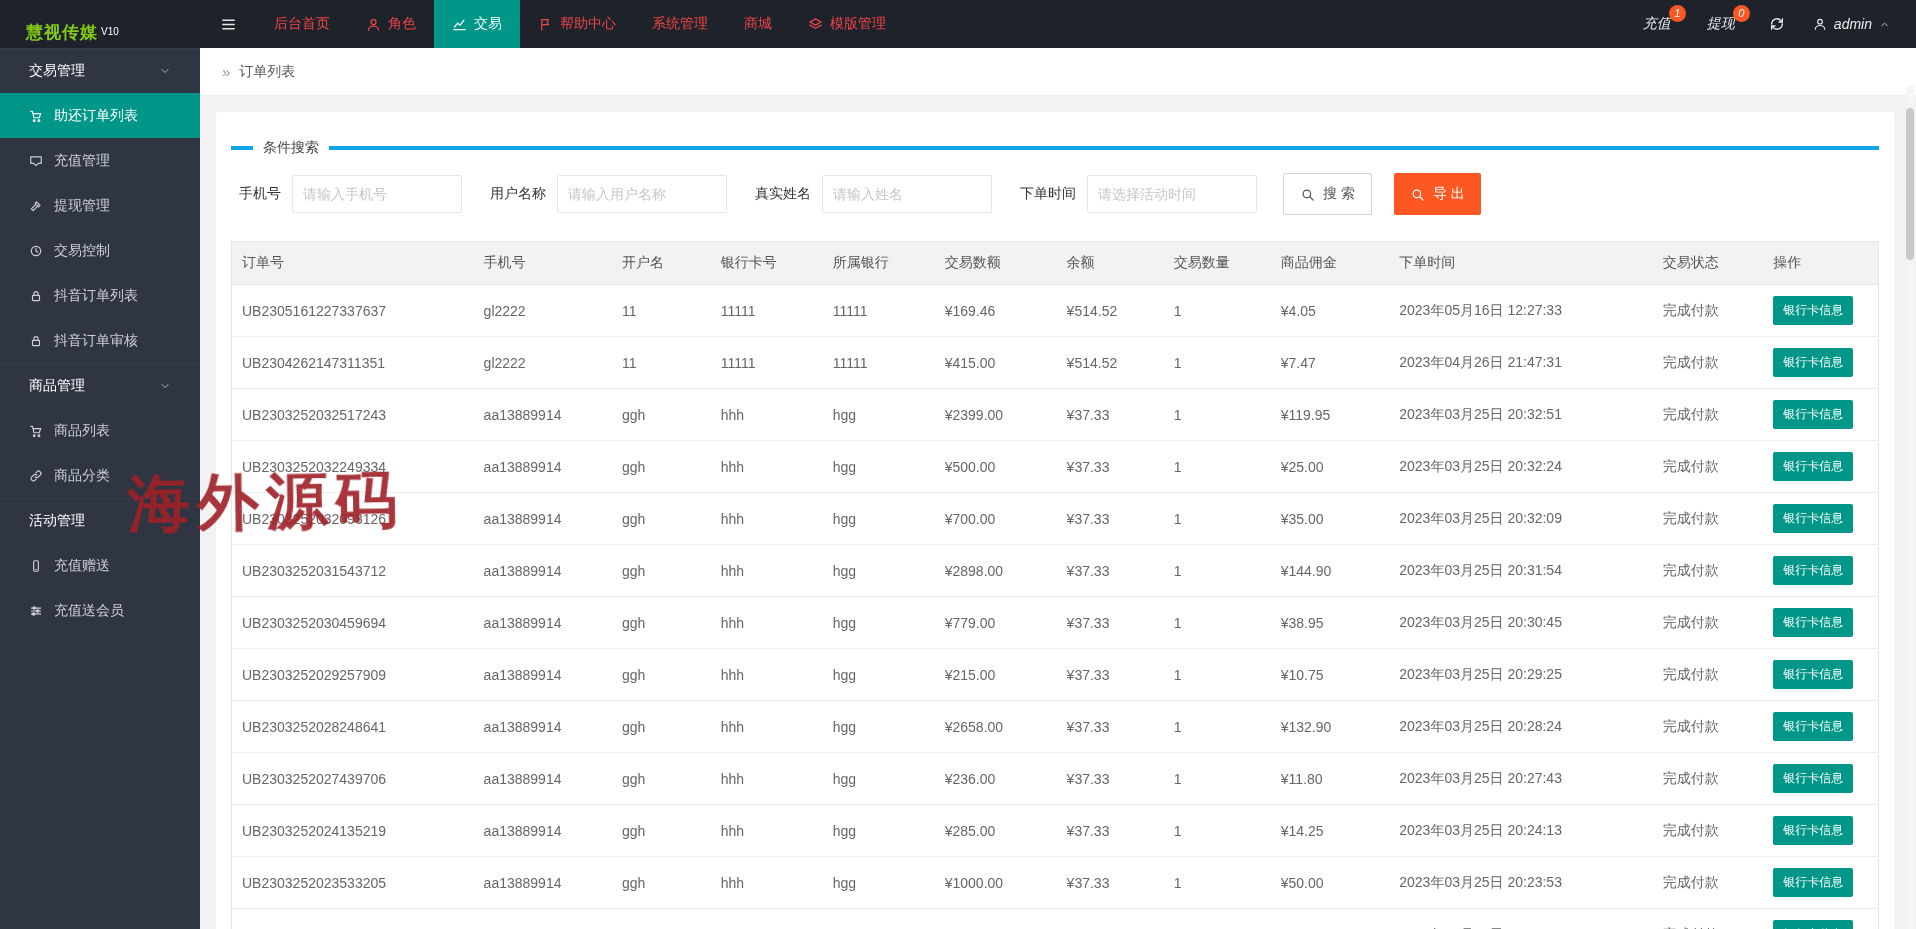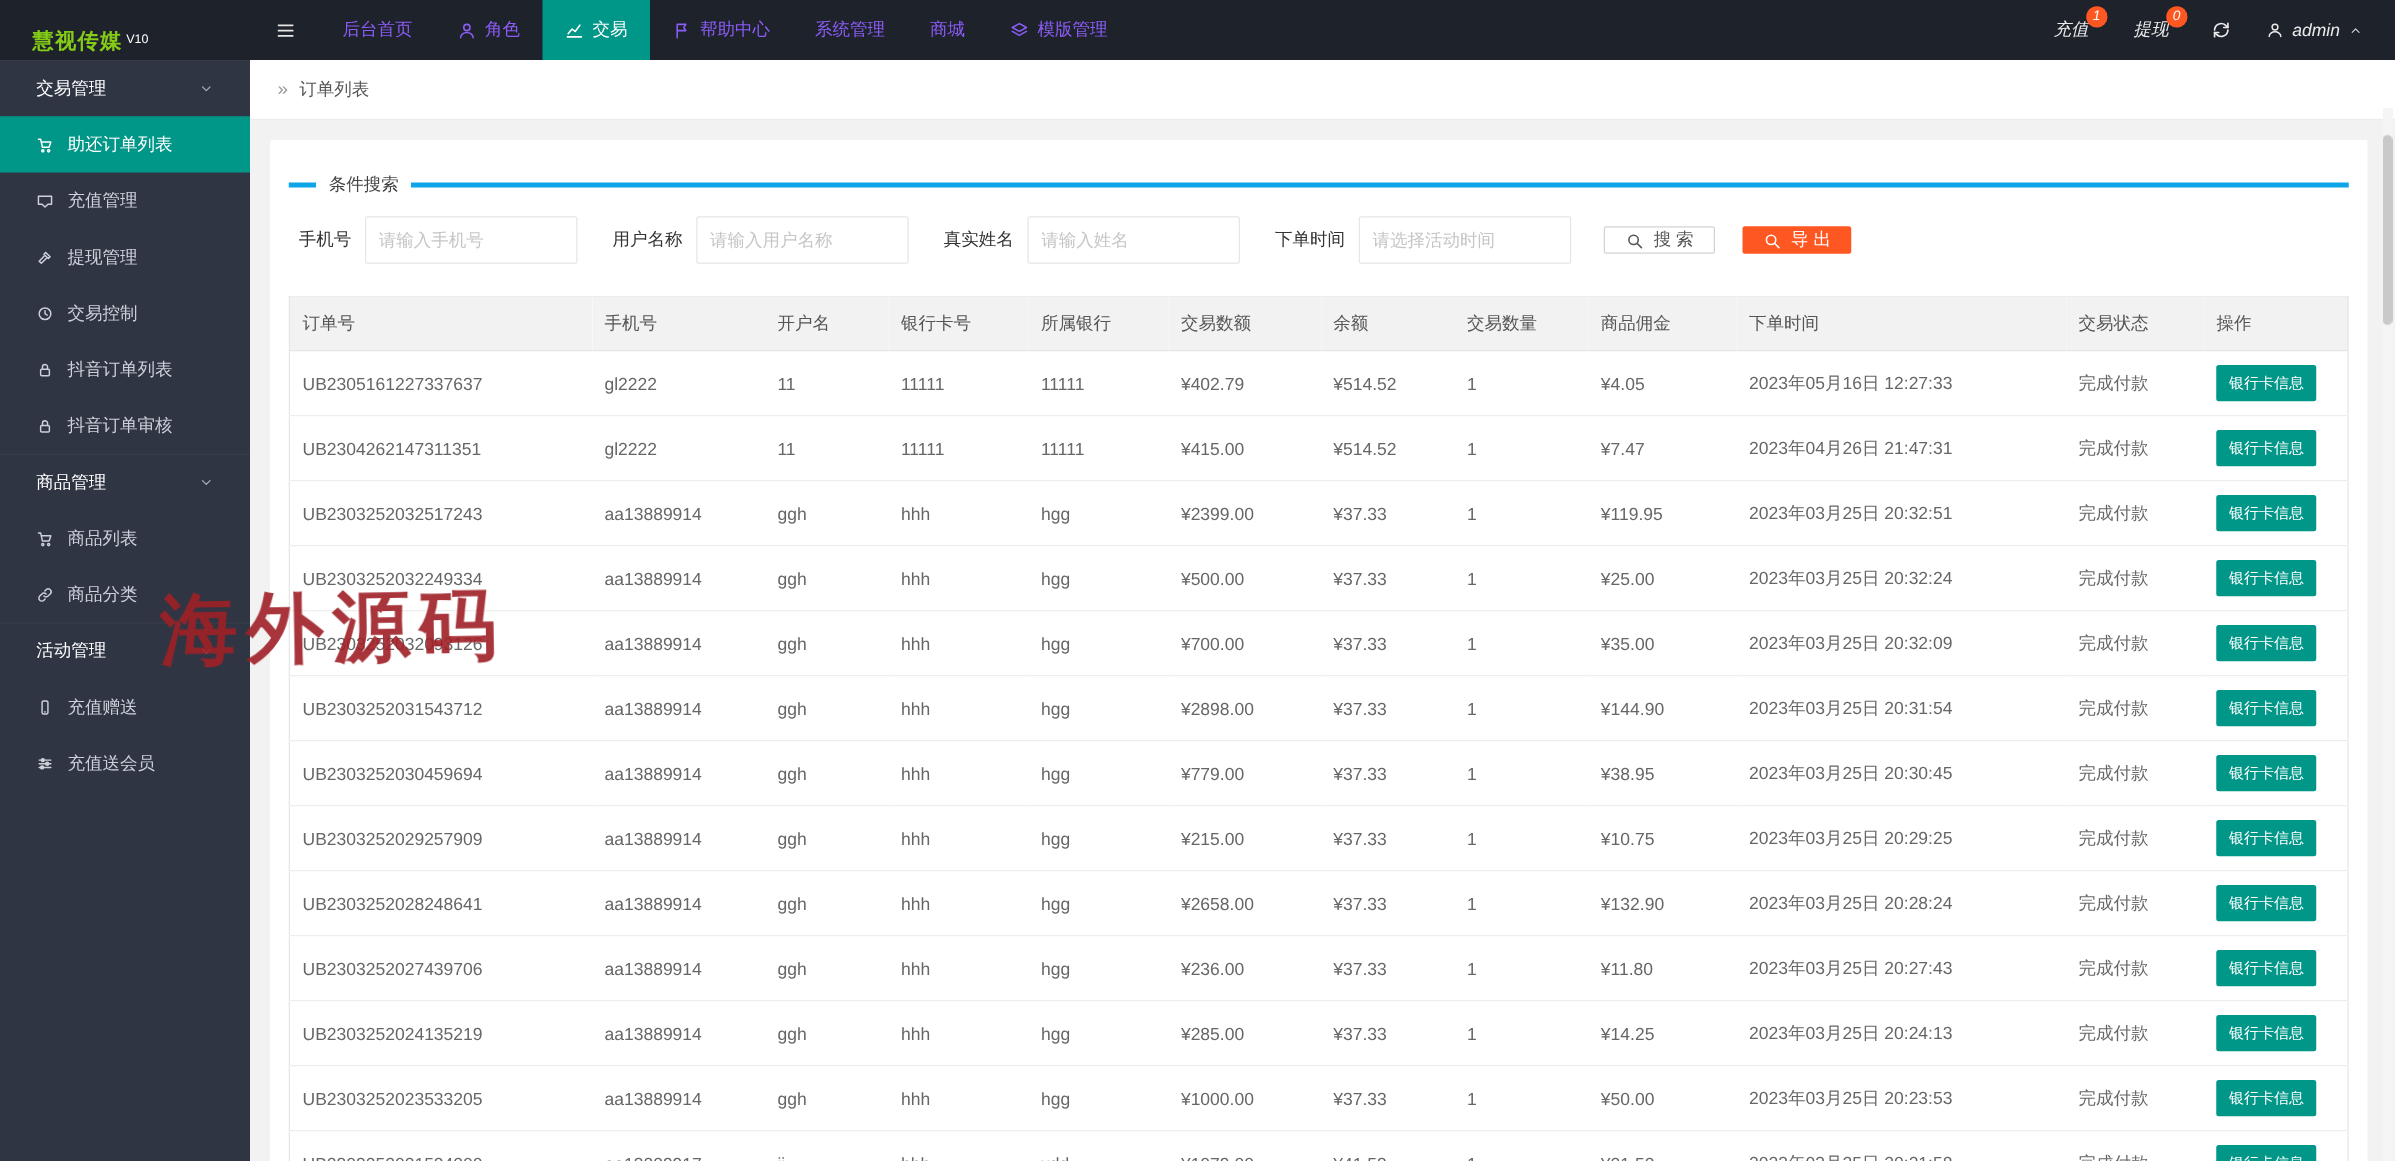--- a/index.html
+++ b/index.html
@@ -9,21 +9,21 @@
   .icon svg{width:1em;height:1em;vertical-align:-0.125em;}
 
   
   .topbar{position:fixed;top:0;left:0;width:100%;height:48px;background:var(--header_bg,#1e222b);
     display:flex;align-items:stretch;z-index:50;color:#ebebeb;}
   .logo{width:200px;display:flex;align-items:center;padding-left:26px;gap:3px;cursor:pointer;}
   .logo-text{font-size:17px;font-weight:bold;color:#84cc16;letter-spacing:1px;margin-top:16px;}
   .logo-ver{font-size:10px;color:#fff;align-self:flex-start;margin-top:26px;}
   .hamburger{width:56px;display:flex;align-items:center;justify-content:center;font-size:17px;cursor:pointer;color:#e6e6e6;}
   .topnav{display:flex;align-items:stretch;}
-  .nav-item{display:flex;align-items:center;gap:7px;padding:0 18px;font-size:14px;color:#8b5cf6;cursor:pointer;white-space:nowrap;}
+  .nav-item{display:flex;align-items:center;gap:7px;padding:0 18px;font-size:14px;color:#ef4444;cursor:pointer;white-space:nowrap;}
   .nav-item .icon{font-size:15px;}
   .nav-item.active{background:var(--accent,#009688);color:#fff;}
   .topbar-right{margin-left:auto;display:flex;align-items:stretch;padding-right:14px;font-style:italic;}
   .badge-item{position:relative;display:flex;align-items:center;padding:0 18px;cursor:pointer;}
   .badge{position:absolute;top:5px;right:3px;background:var(--danger,#FF5722);color:#fff;font-size:11px;
     min-width:17px;height:17px;line-height:17px;border-radius:9px;text-align:center;padding:0 4px;}
   .refresh-btn{display:flex;align-items:center;padding:0 16px;font-size:16px;cursor:pointer;}
   .user-menu{display:flex;align-items:center;gap:7px;padding:0 12px;cursor:pointer;font-size:14px;}
   .user-menu .caret{font-size:11px;color:#cfd3da;}
 
@@ -45,21 +45,21 @@
   .card{background:#fff;min-height:100%;padding:15px 15px 0;border-radius:2px;}
 
   fieldset.search-fs{border:none;border-top:4px solid #0ea5e9;margin-top:12px;padding:0;}
   fieldset.search-fs legend{margin-left:22px;padding:0 10px;color:#444;font-size:14px;}
   .search-row{display:flex;align-items:center;margin:16px 8px 18px;}
   .search-fields{display:flex;align-items:center;gap:28px;}
   .field{display:flex;align-items:center;gap:11px;}
   .field label{color:#333;white-space:nowrap;}
   .field input{width:170px;height:38px;border:1px solid #e6e6e6;border-radius:2px;padding:0 10px;font-size:14px;color:#333;outline:none;background:#fff;}
   .field input::placeholder{color:#c6c6c6;}
-  .btn{height:22px;display:inline-flex;align-items:center;gap:8px;padding:0 16px;border-radius:2px;font-size:14px;cursor:pointer;}
+  .btn{height:42px;display:inline-flex;align-items:center;gap:8px;padding:0 16px;border-radius:2px;font-size:14px;cursor:pointer;}
   .btn .icon{font-size:15px;}
   .btn-search{background:#fff;border:1px solid #d4d4d4;color:#555;margin-left:26px;}
   .btn-export{background:var(--danger,#FF5722);border:none;color:#fff;margin-left:22px;}
 
   table.orders{width:100%;border-collapse:collapse;margin-top:8px;border:1px solid #e6e6e6;table-layout:fixed;}
   table.orders th{background:#f2f2f2;font-weight:normal;text-align:left;color:#555;padding:12px 10px;font-size:14px;border-bottom:1px solid #e6e6e6;white-space:nowrap;overflow:hidden;}
   table.orders td{padding:11px 10px;color:#666;font-size:14px;border-bottom:1px solid #eee;white-space:nowrap;overflow:hidden;}
   .btn-bank{background:var(--accent,#009688);color:#fff;border:none;border-radius:2px;padding:6px 10px;font-size:12px;cursor:pointer;white-space:nowrap;}
 
   
@@ -364,21 +364,21 @@
               <th>操作</th>
             </tr>
           </thead>
         <tbody id="tbody">
             <tr>
               <td>UB2305161227337637</td>
               <td>gl2222</td>
               <td>11</td>
               <td>11111</td>
               <td>11111</td>
-              <td>¥402.79</td>
+              <td>¥169.46</td>
               <td>¥514.52</td>
               <td>1</td>
               <td>¥4.05</td>
               <td>2023年05月16日 12:27:33</td>
               <td>完成付款</td>
               <td><button class="btn-bank">银行卡信息</button></td>
             </tr>
             <tr>
               <td>UB2304262147311351</td>
               <td>gl2222</td>

